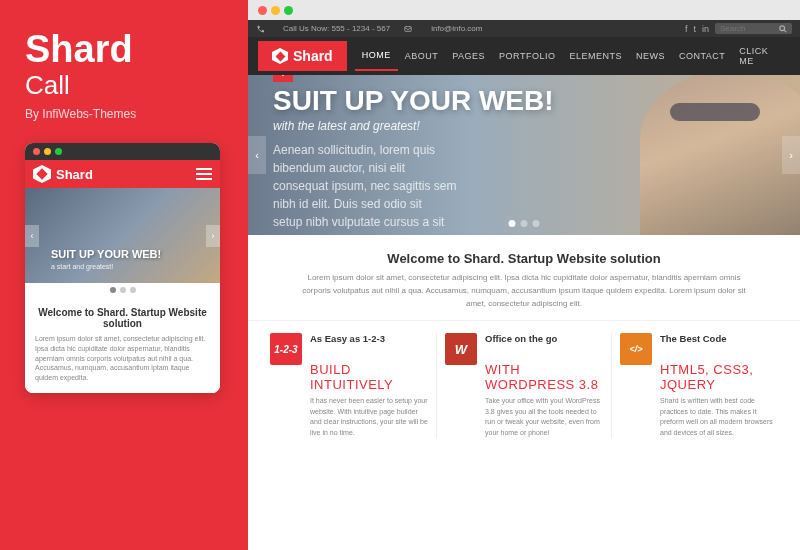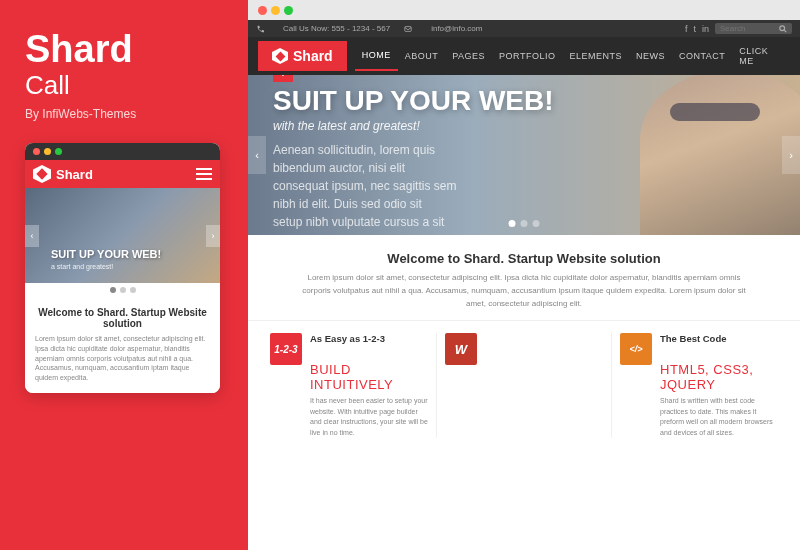--- a/index.html
+++ b/index.html
@@ -581,20 +581,25 @@
         <div class="feature-title">As Easy as 1-2-3</div>
         <div class="feature-subtitle">BUILD INTUITIVELY</div>
         <div class="feature-desc">It has never been easier to setup your website. With intuitive page builder and clear instructions, your site will be live in no time.</div>
       </div>
     </div>
 
     <div class="feature-card">
       <div class="feature-icon-box" style="background:#c0392b;">
         <span class="feature-icon-symbol" style="font-size:13px;">W</span>
       </div>
+      <div class="feature-text">
+        <div class="feature-title">Office on the go</div>
+        <div class="feature-subtitle">WITH WORDPRESS 3.8</div>
+        <div class="feature-desc">Take your office with you! WordPress 3.8 gives you all the tools needed to run or tweak your website, even from your home or phone!</div>
+      </div>
     </div>
 
     <div class="feature-card">
       <div class="feature-icon-box" style="background:#e67e22;">
         <span class="feature-icon-symbol" style="font-size:9px;">&lt;/&gt;</span>
       </div>
       <div class="feature-text">
         <div class="feature-title">The Best Code</div>
         <div class="feature-subtitle">HTML5, CSS3, JQUERY</div>
         <div class="feature-desc">Shard is written with best code practices to date. This makes it preform well on all modern browsers and devices of all sizes.</div>

